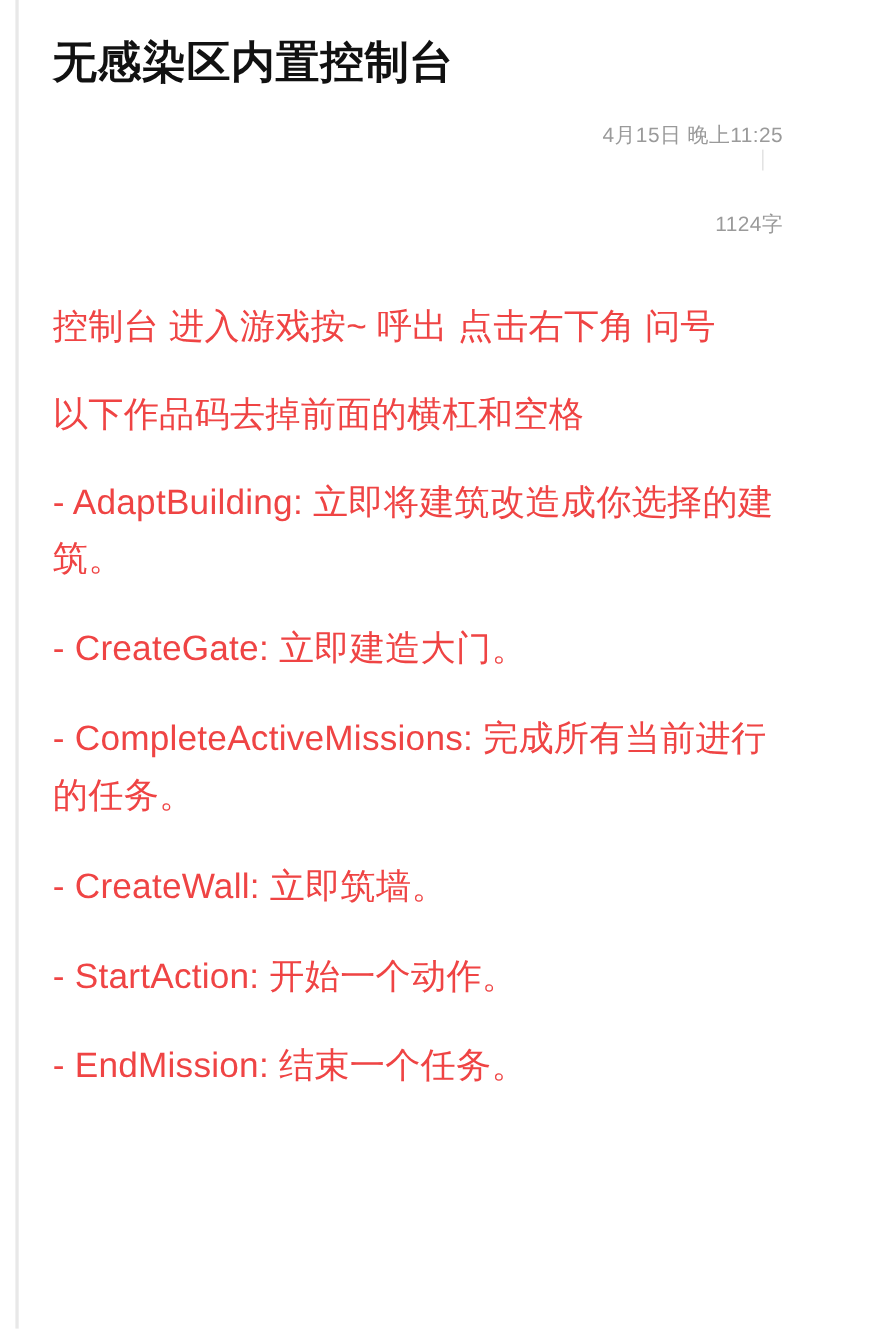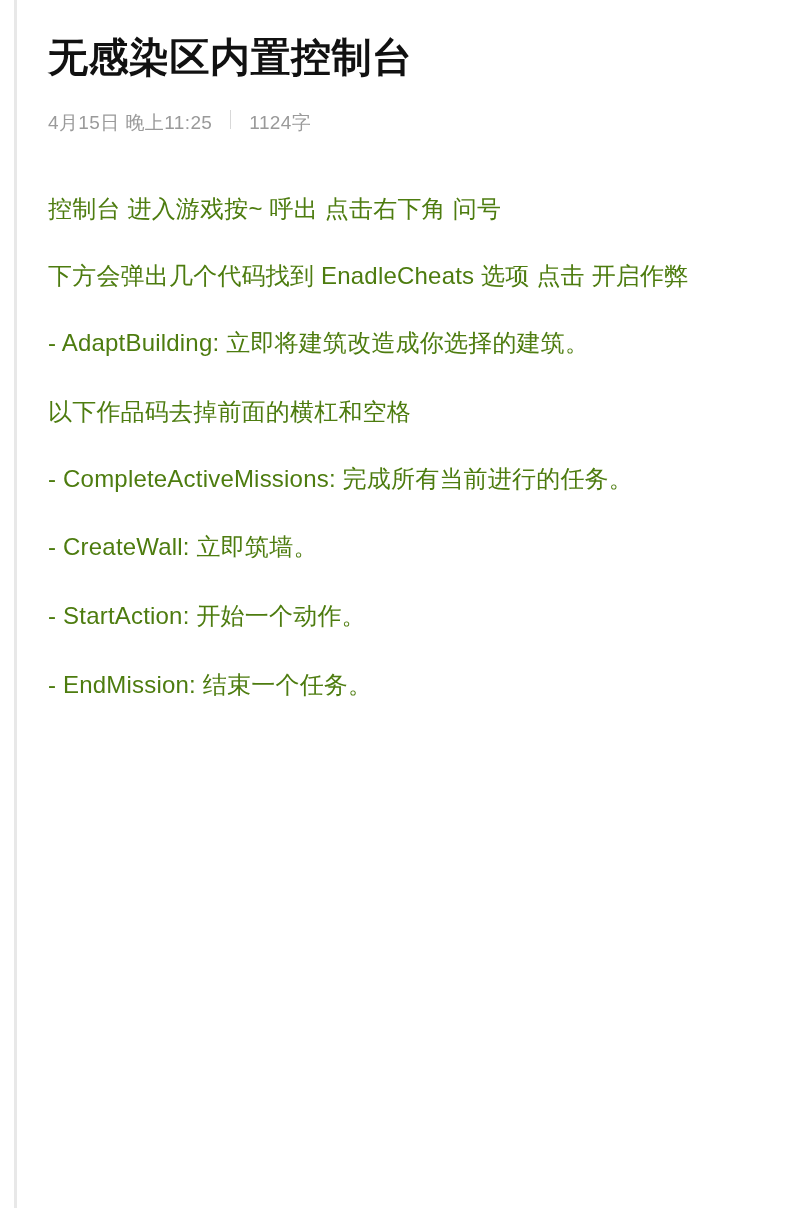--- a/index.html
+++ b/index.html
@@ -38,43 +38,45 @@
     line-height: 1.35;
     font-weight: 700;
     letter-spacing: 0.5px;
     color: #111111;
   }
   .meta {
     margin-top: 26px;
     font-size: 19px;
     color: #9a9a9a;
     display: flex;
-    align-items: flex-start;
+    align-items: flex-end;
     letter-spacing: 0.4px;
+    flex-direction: column;
   }
   .meta .date {
     white-space: nowrap;
   }
   .meta .sep {
     display: inline-block;
     width: 1px;
     height: 19px;
     background: #d8d8d8;
     margin: 0 18px;
   }
   .meta .count {
     white-space: nowrap;
+    margin-top: 36px;
   }
   .body {
     margin-top: 54px;
   }
   .para {
-    font-size: 24px;
+    font-size: 32px;
     line-height: 1.62;
-    color: #4d7c0f;
+    color: #ef4444;
     margin: 0 0 28px 0;
     letter-spacing: 0.2px;
     word-break: break-word;
   }
   .para.cmd {
     margin-bottom: 30px;
   }
 </style>
 </head>
 <body>
@@ -86,22 +88,22 @@
   <h1 class="article-title">无感染区内置控制台</h1>
 
   <div class="meta">
     <span class="date">4月15日 晚上11:25</span>
     <span class="sep"></span>
     <span class="count">1124字</span>
   </div>
 
   <div class="body">
     <p class="para">控制台 进入游戏按~ 呼出 点击右下角 问号</p>
-    <p class="para">下方会弹出几个代码找到 EnadleCheats 选项 点击 开启作弊</p>
+    <p class="para">以下作品码去掉前面的横杠和空格</p>
     <p class="para cmd">- AdaptBuilding: 立即将建筑改造成你选择的建筑。</p>
-    <p class="para">以下作品码去掉前面的横杠和空格</p>
+    <p class="para cmd">- CreateGate: 立即建造大门。</p>
     <p class="para cmd">- CompleteActiveMissions: 完成所有当前进行的任务。</p>
     <p class="para cmd">- CreateWall: 立即筑墙。</p>
     <p class="para cmd">- StartAction: 开始一个动作。</p>
     <p class="para cmd">- EndMission: 结束一个任务。</p>
   </div>
 
 </div>
 
 </body></html>

